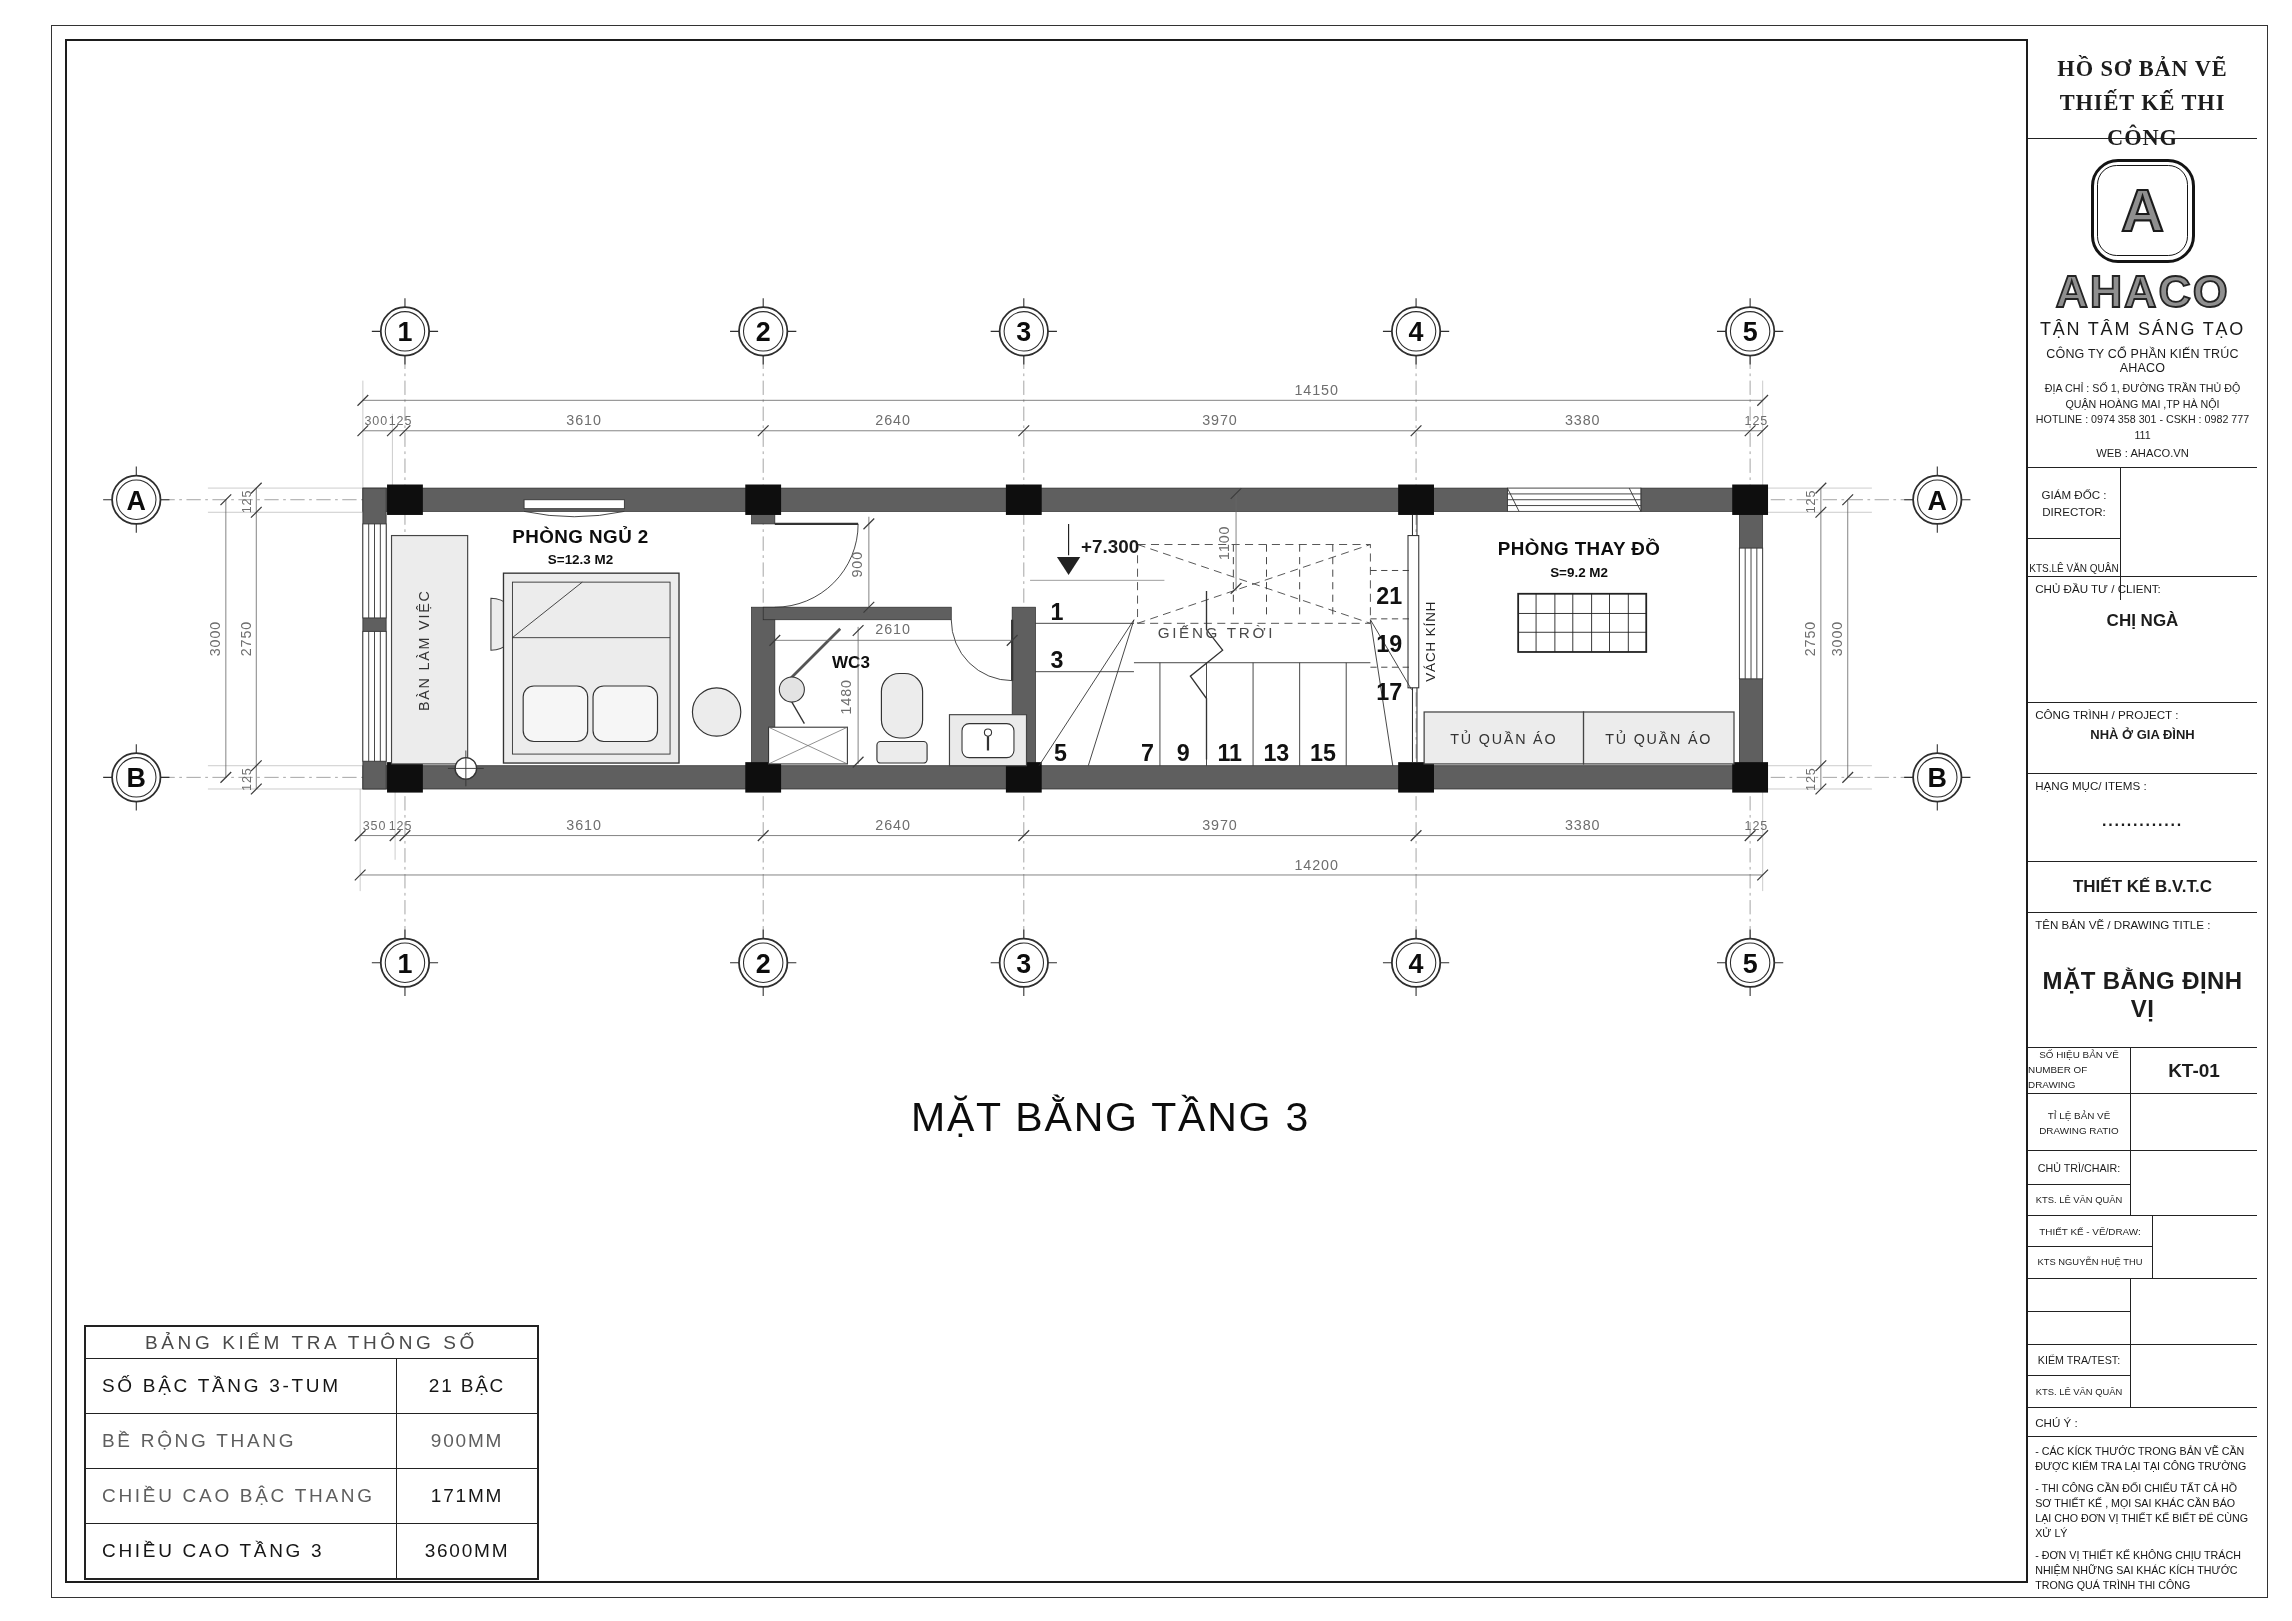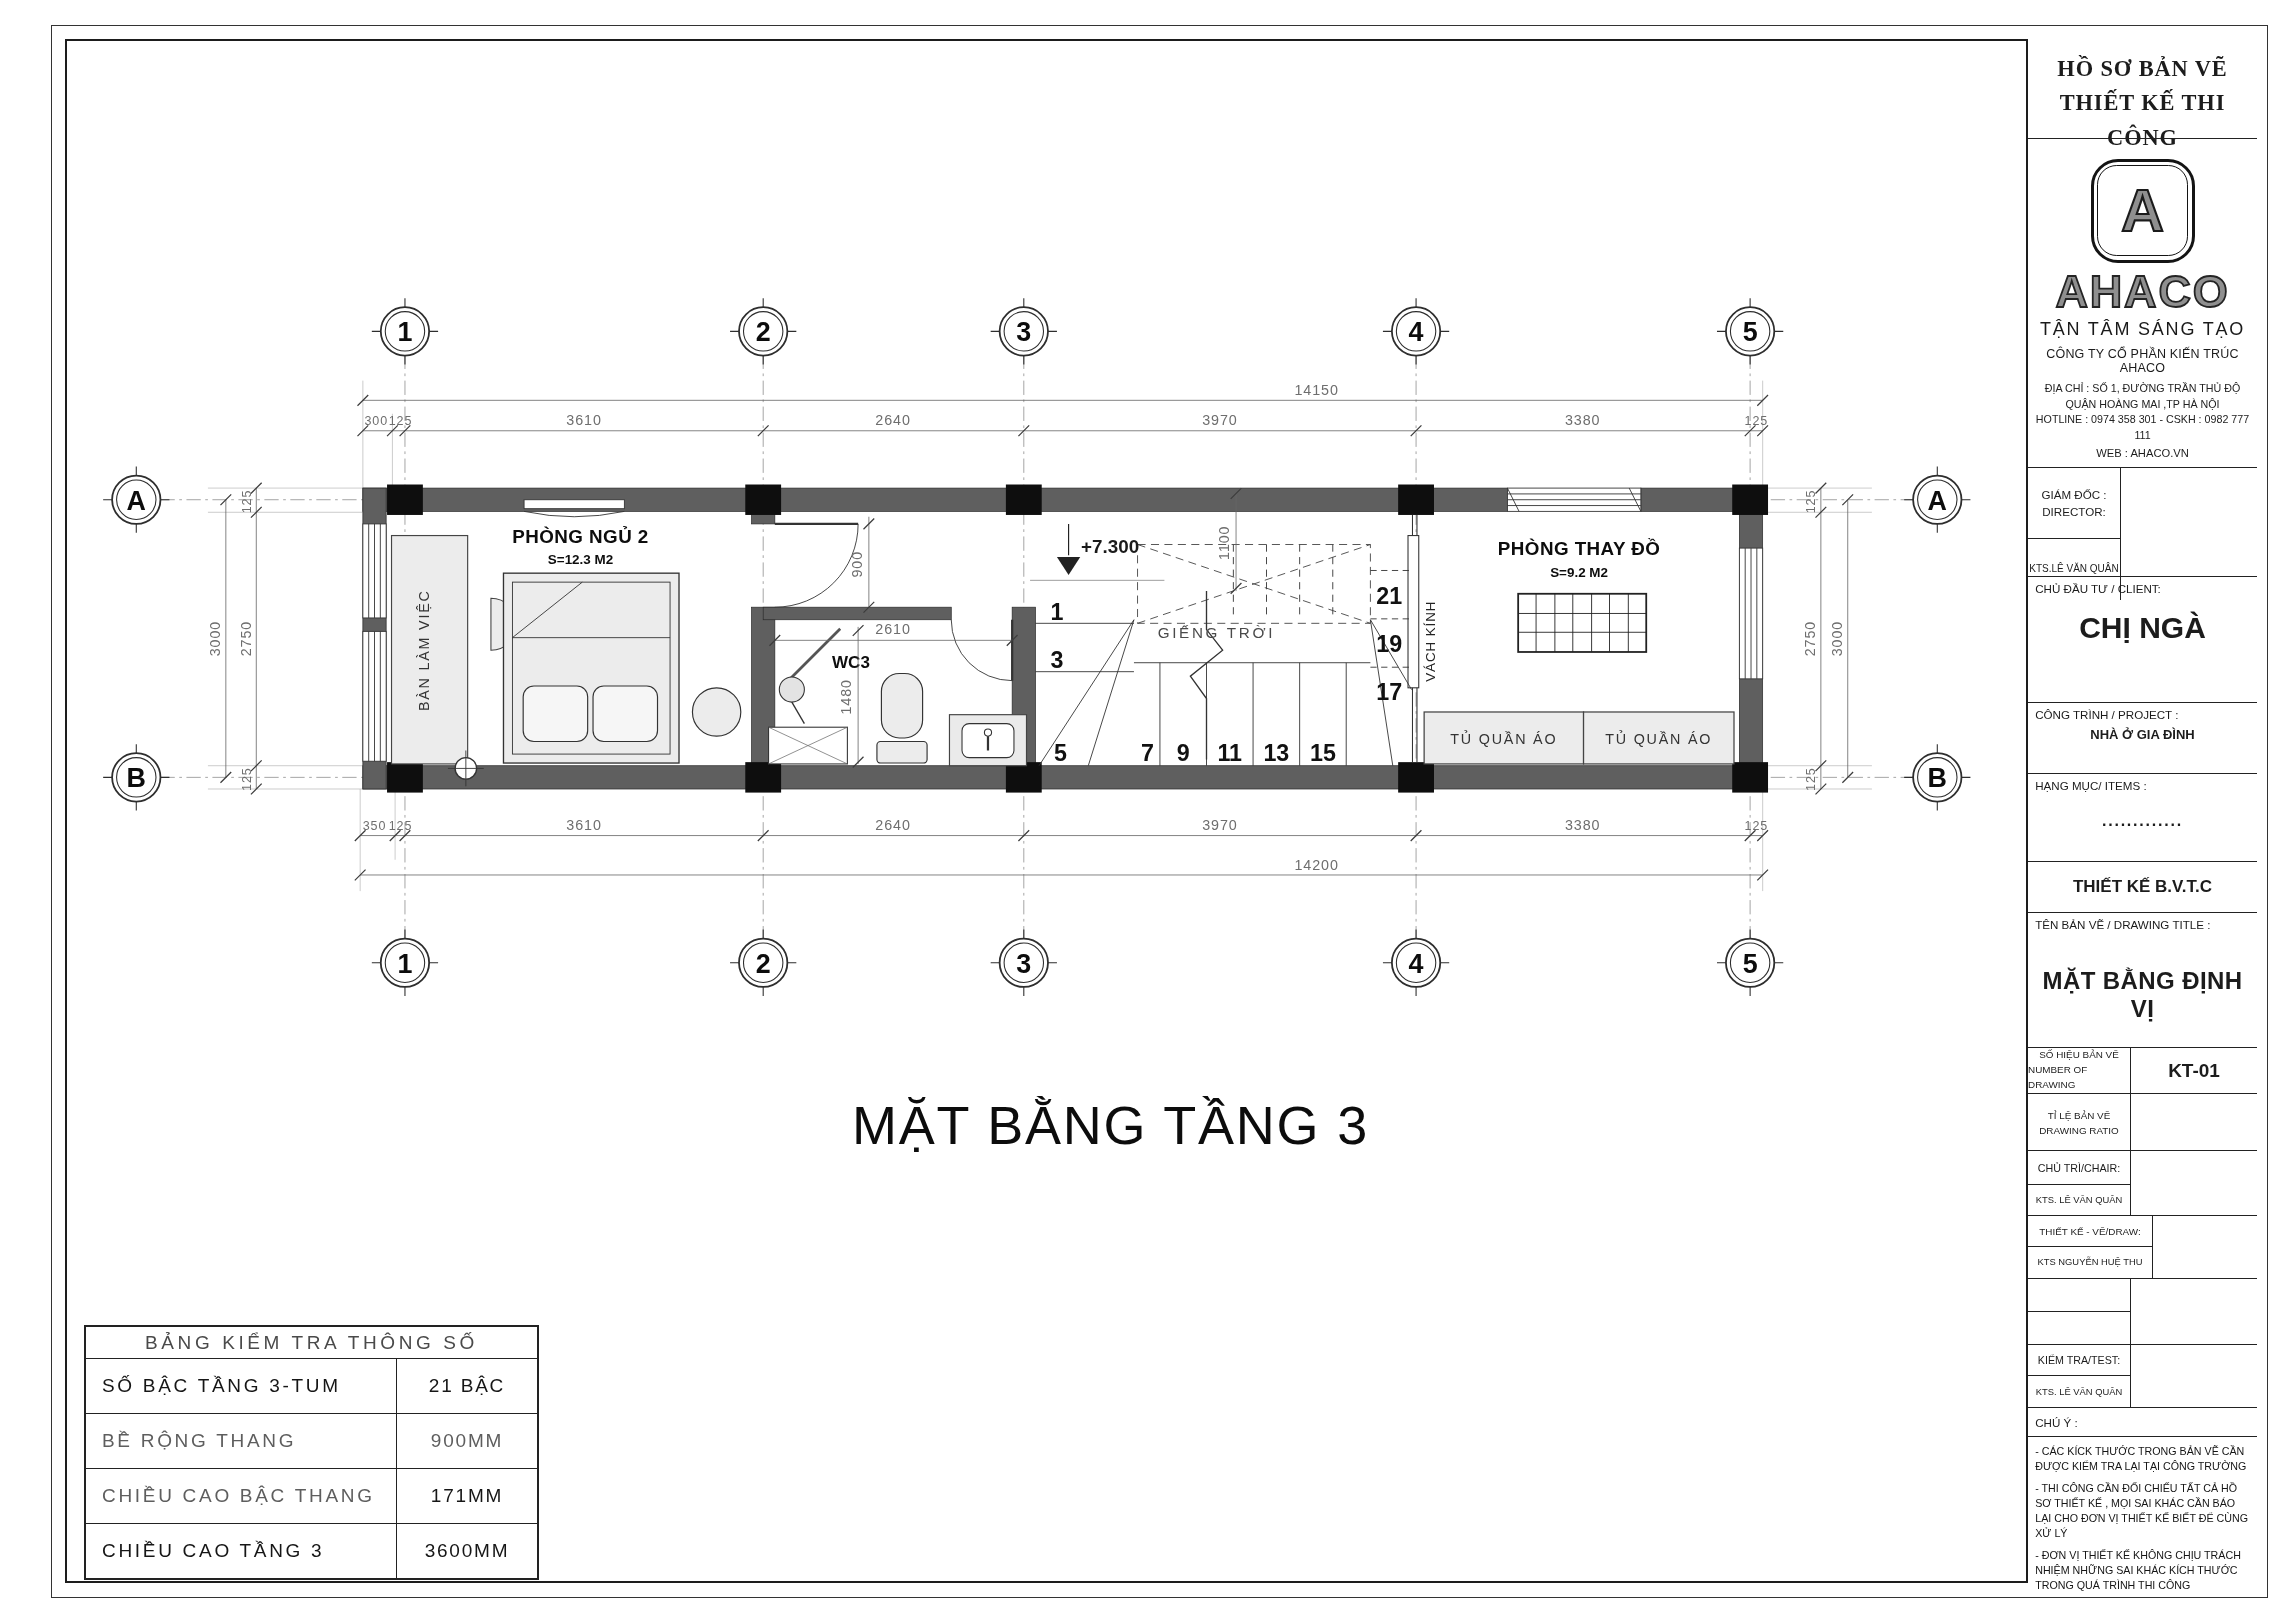--- a/index.html
+++ b/index.html
@@ -3,21 +3,21 @@
 <meta charset="utf-8">
 <style>
   * { margin:0; padding:0; box-sizing:border-box; }
   html,body { width:2293px; height:1621px; background:#fff; font-family:"Liberation Sans", sans-serif; overflow:hidden; }
   .frame-outer { position:absolute; left:51px; top:25px; width:2217px; height:1573px; border:1.8px solid #333; }
   .frame-inner { position:absolute; left:65px; top:39px; width:2192px; height:1544px; border:2.7px solid #1d1d1d; }
   svg text { font-family:"Liberation Sans", sans-serif; }
   .plansvg { position:absolute; left:0; top:0; }
 
   .plan-title { position:absolute; left:788px; top:1094px; width:645px; text-align:center;
-    font-size:54px; letter-spacing:1.8px; color:#0c0c0c; }
+    font-size:41px; letter-spacing:1.8px; color:#0c0c0c; }
 
   
   .tb { position:absolute; left:2026px; top:39px; width:231px; height:1544px; background:#fff; border-left:2.7px solid #1d1d1d; color:#1c1c1c; }
   .tb .cell { position:absolute; left:0; width:100%; border-top:1.8px solid #222; }
   .tb .nb { border-top:none; }
   .tb-header { text-align:center; font-family:"Liberation Serif", serif; font-weight:bold; font-size:22.4px; letter-spacing:0.9px; line-height:1.55; padding-top:12.5px; }
   .brand { text-align:center; }
   .logoA { width:104px; height:104px; margin:19.7px auto 5.4px auto; border:3.6px solid #141414; border-radius:27px; padding:3.6px; }
   .logoA .in { width:100%; height:100%; border:1.8px solid #141414; border-radius:19.7px; display:flex; align-items:center; justify-content:center; }
   .logoA .a { font-size:59px; font-weight:bold; color:#8f8f8f; -webkit-text-stroke:2.2px #1b1b1b; }
@@ -440,21 +440,21 @@
       <div style="height:71px;border-bottom:1.8px solid #222;display:flex;flex-direction:column;align-items:center;justify-content:center;font-size:11.6px;line-height:1.5;">
         <span>GIÁM ĐỐC :</span>
         <span>DIRECTOR:</span>
       </div>
       <div style="height:59px;display:flex;align-items:center;justify-content:center;font-size:10px;">KTS.LÊ VĂN QUÂN</div>
     </div>
   </div>
 
   <div class="cell" style="top:537px;height:101px;">
     <div class="lbl">CHỦ ĐẦU TƯ / CLIENT:</div>
-    <div class="big" style="font-size:30px;margin-top:16px;">CHỊ NGÀ</div>
+    <div class="big" style="font-size:17px;margin-top:16px;">CHỊ NGÀ</div>
   </div>
 
   <div class="cell" style="top:663px;height:72px;">
     <div class="lbl">CÔNG TRÌNH / PROJECT :</div>
     <div class="big" style="font-size:13px;margin-top:5.4px;">NHÀ Ở GIA ĐÌNH</div>
   </div>
 
   <div class="cell" style="top:734px;height:88px;">
     <div class="lbl">HẠNG MỤC/ ITEMS :</div>
     <div class="big" style="font-size:16px;margin-top:19.7px;letter-spacing:1.8px;">.............</div>

